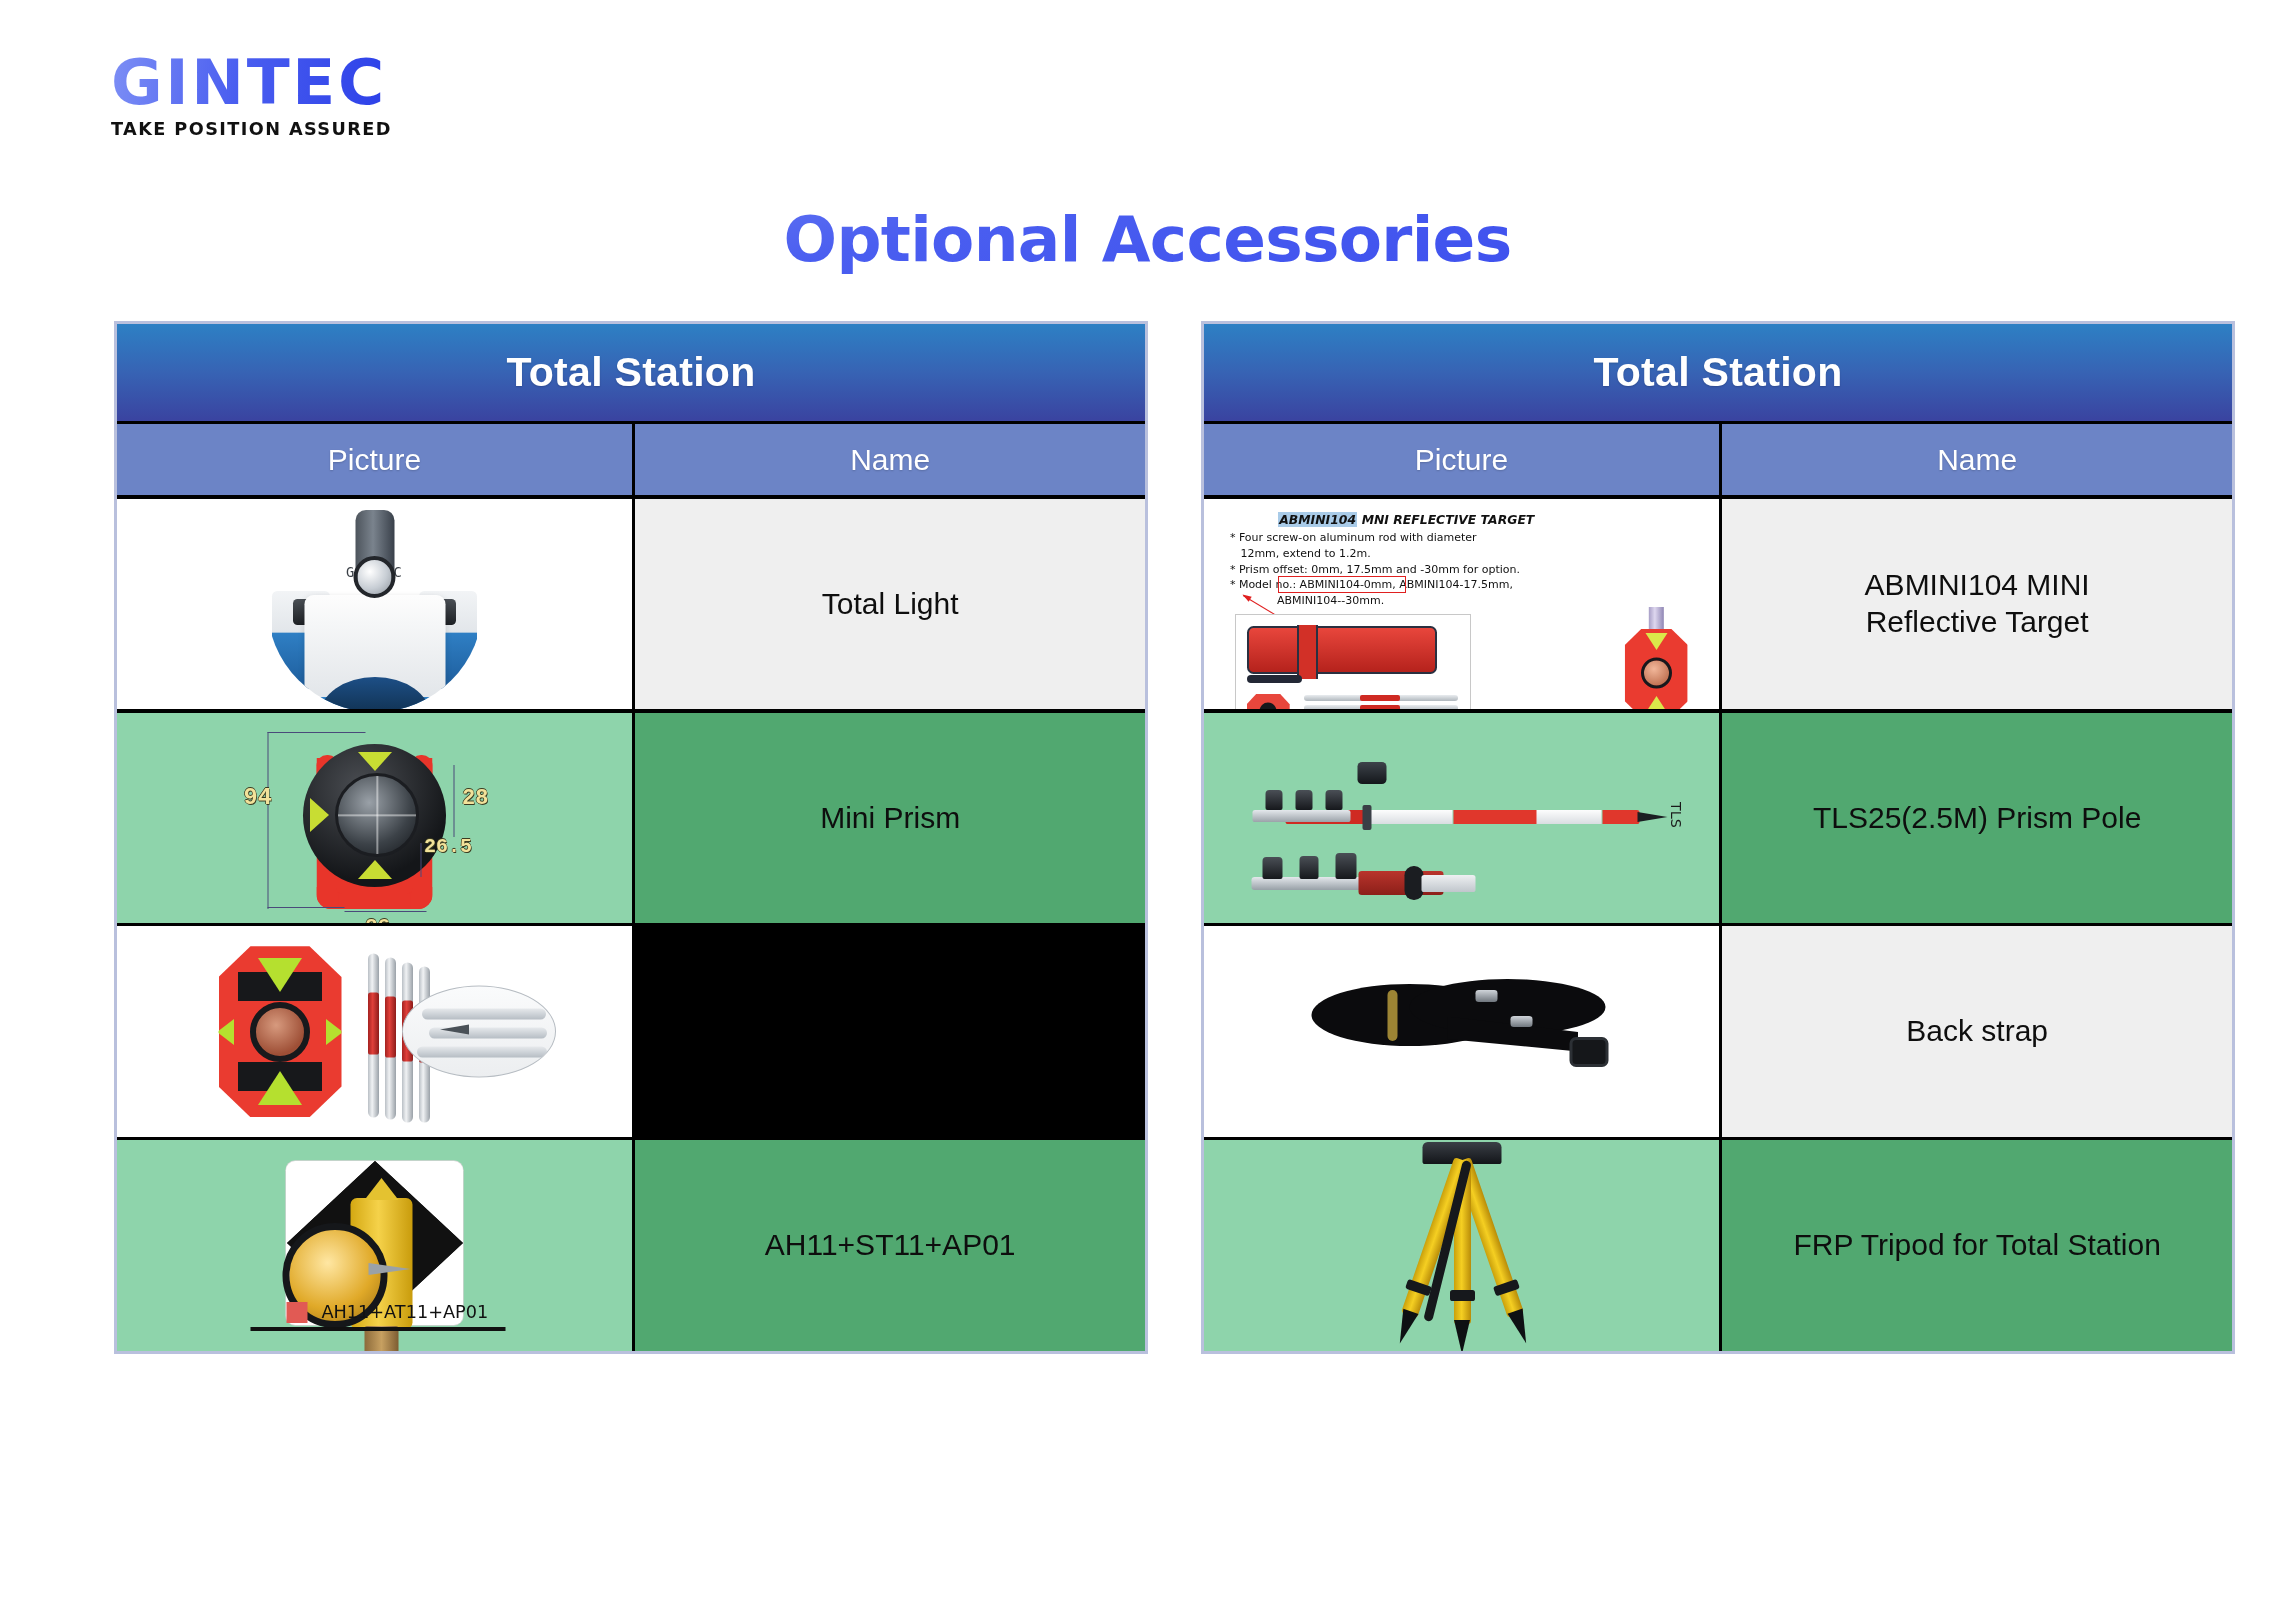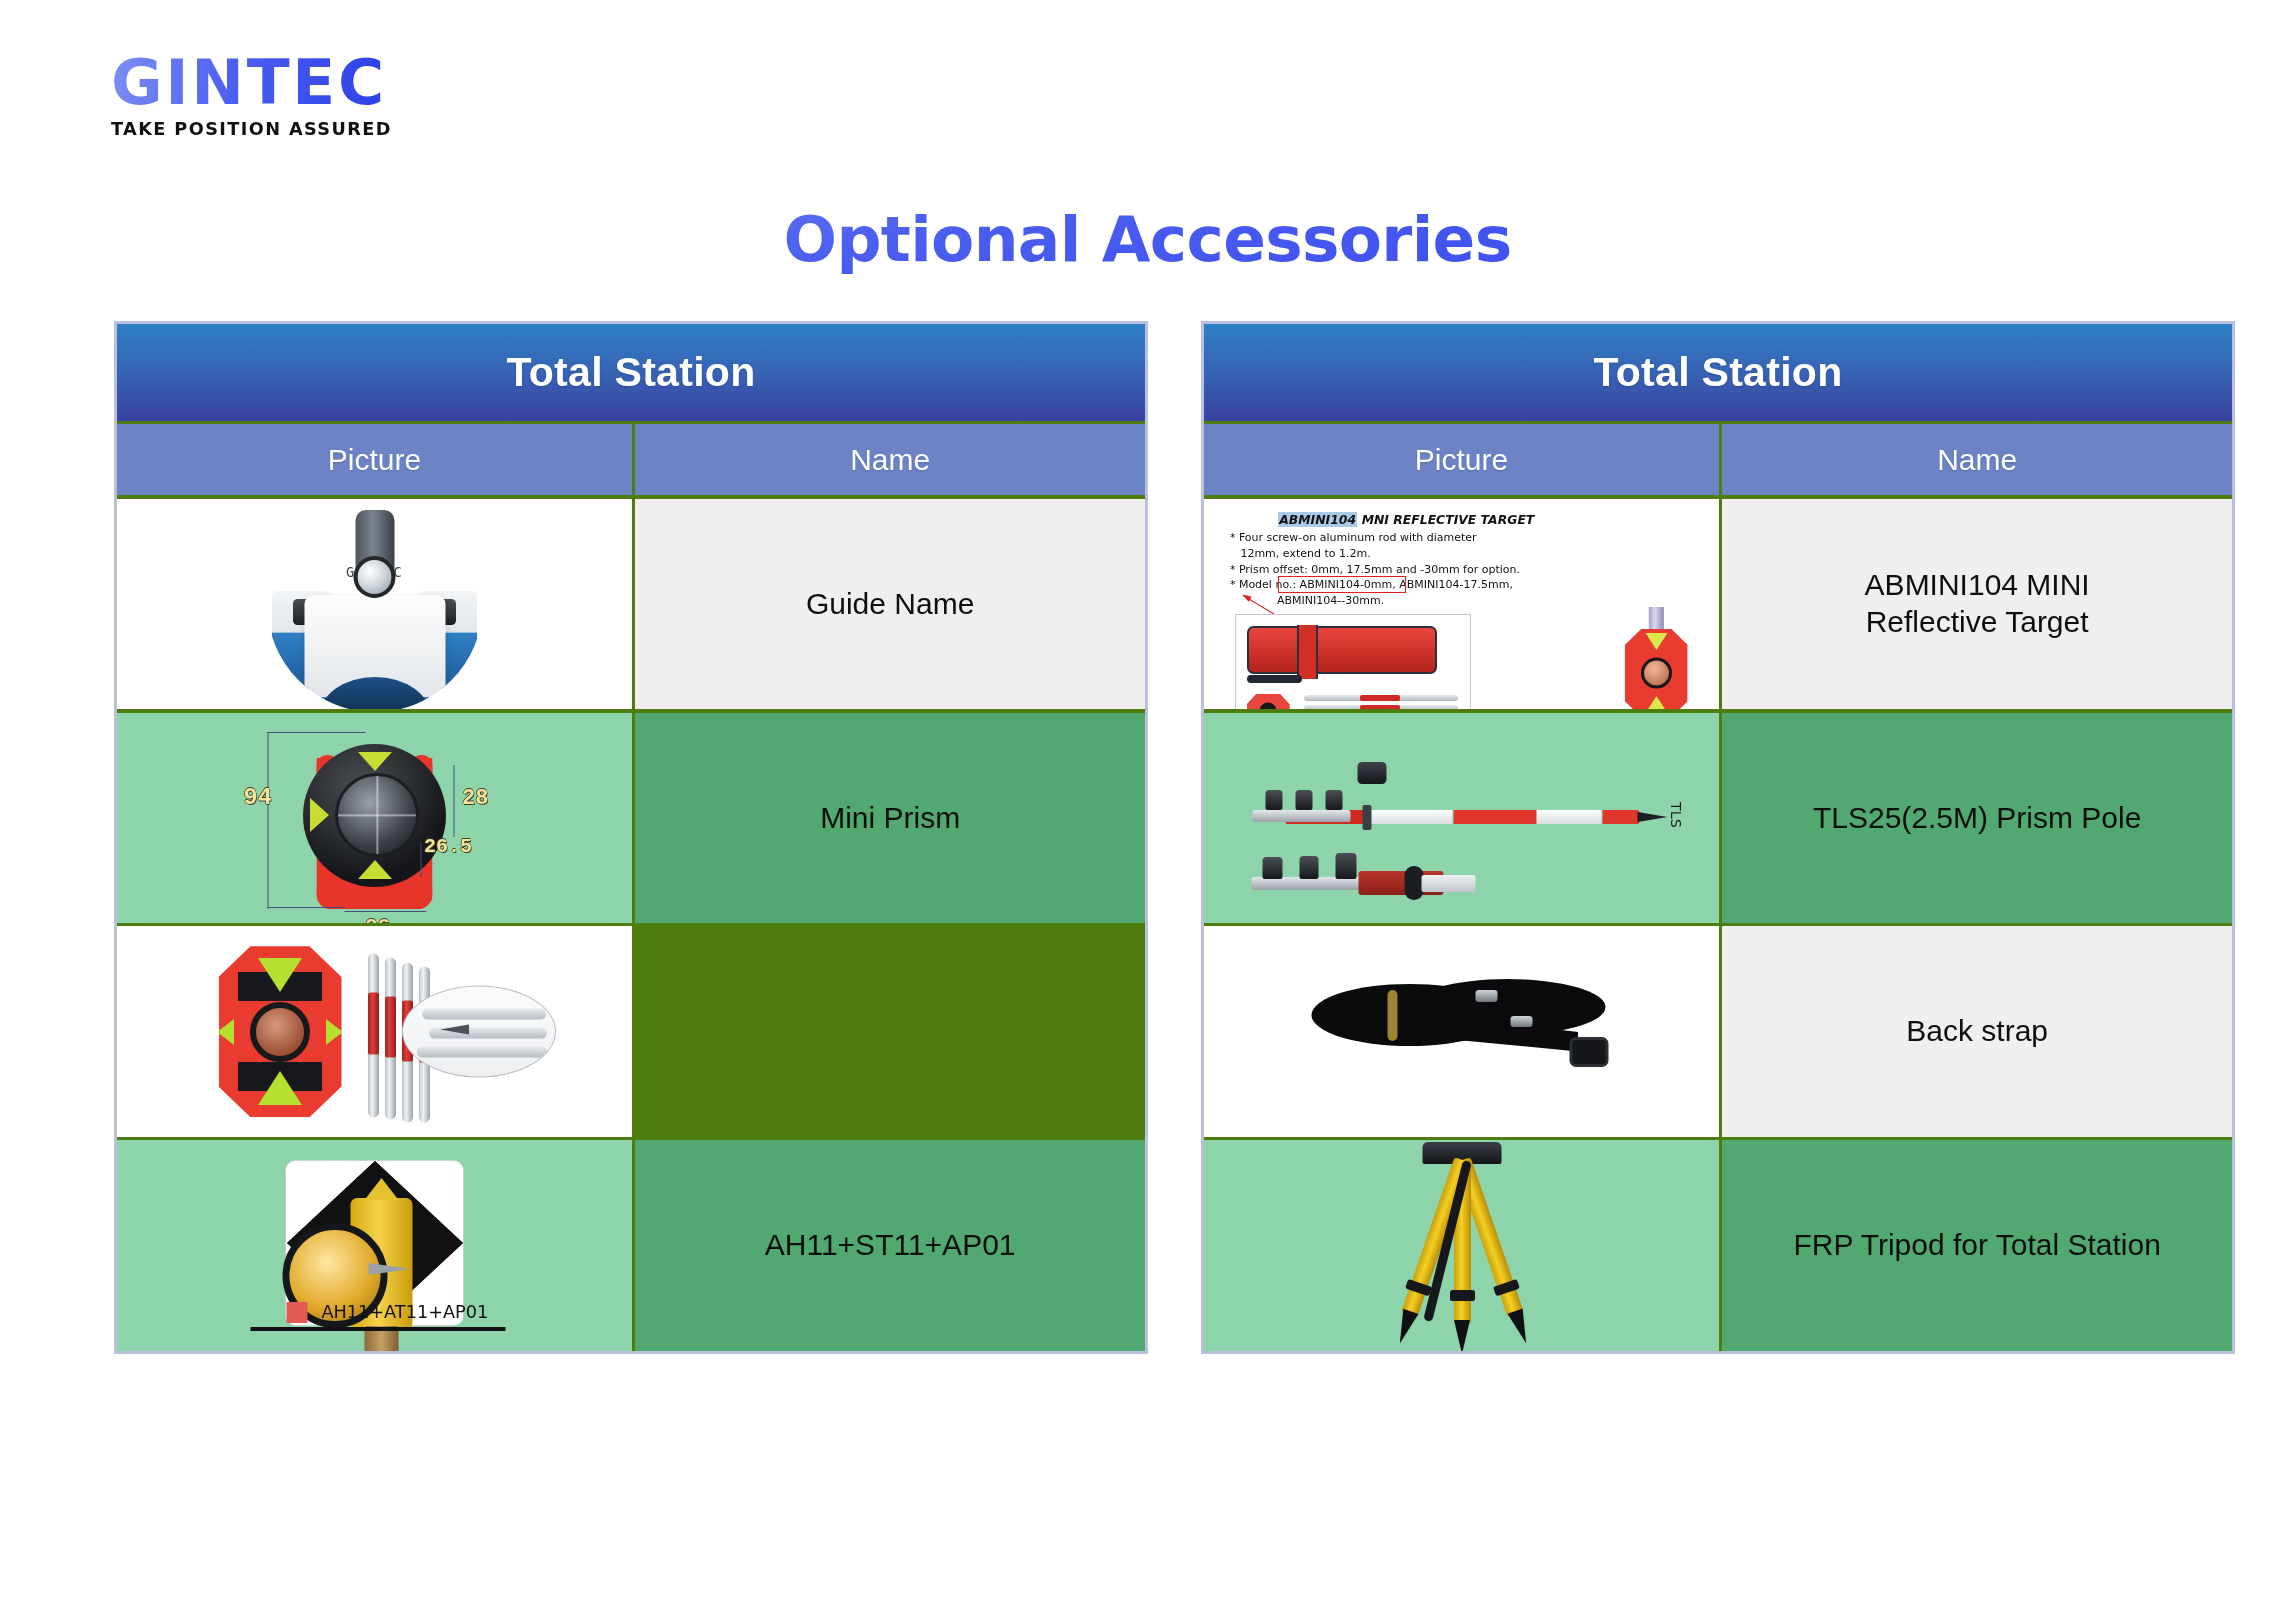--- a/index.html
+++ b/index.html
@@ -30,21 +30,21 @@
     position: absolute; left: 0; top: 203px; width: 2295px; text-align: center;
     font-family: "DejaVu Sans", sans-serif;
     font-size: 63px; font-weight: 700; letter-spacing: -0.7px;
     background: linear-gradient(165deg, #8f9ef7 0%, #4a5ef0 40%, #3344ec 100%);
     -webkit-background-clip: text; background-clip: text; color: transparent;
   }
 
   
   .tbl {
     position: absolute; top: 321px; width: 1034px; height: 1033px;
-    border: 3.3px solid #b9c0dd; background: #4d7c0f;
+    border: 3.3px solid #b9c0dd; background: #000000;
     display: flex; flex-direction: column;
   }
   .tbl.left  { left: 114px;  }
   .tbl.right { left: 1201px; }
 
   .tbl-head {
     height: 97px; flex: 0 0 97px;
     background: linear-gradient(180deg, #2d80c4 0%, #3763b4 50%, #3a43a0 100%);
     display: flex; align-items: center; justify-content: center;
     color: #fff; font-size: 41px; font-weight: 700;
@@ -317,21 +317,21 @@
               </div>
             <div class="gl-body"></div>
             <div class="gl-brand">GINTEC</div>
             <div class="gl-scope">
                 <div class="gl-lens"></div>
               </div>
             <div class="gl-base"></div>
           </div>
         </div>
       </div>
-      <div class="cell-name">Guide Name</div>
+      <div class="cell-name">Total Light</div>
     </div>
 
     <div class="row green">
       <div class="cell-pic">
         <div class="art">
           <div style="position:absolute;left:50%;top:50%;transform:translate(-50%,-50%);width:275px;height:222px;">
             <div class="mp-yoke">
                 <div class="mp-dot"></div>
               </div>
             <div class="mp-foot"></div>

